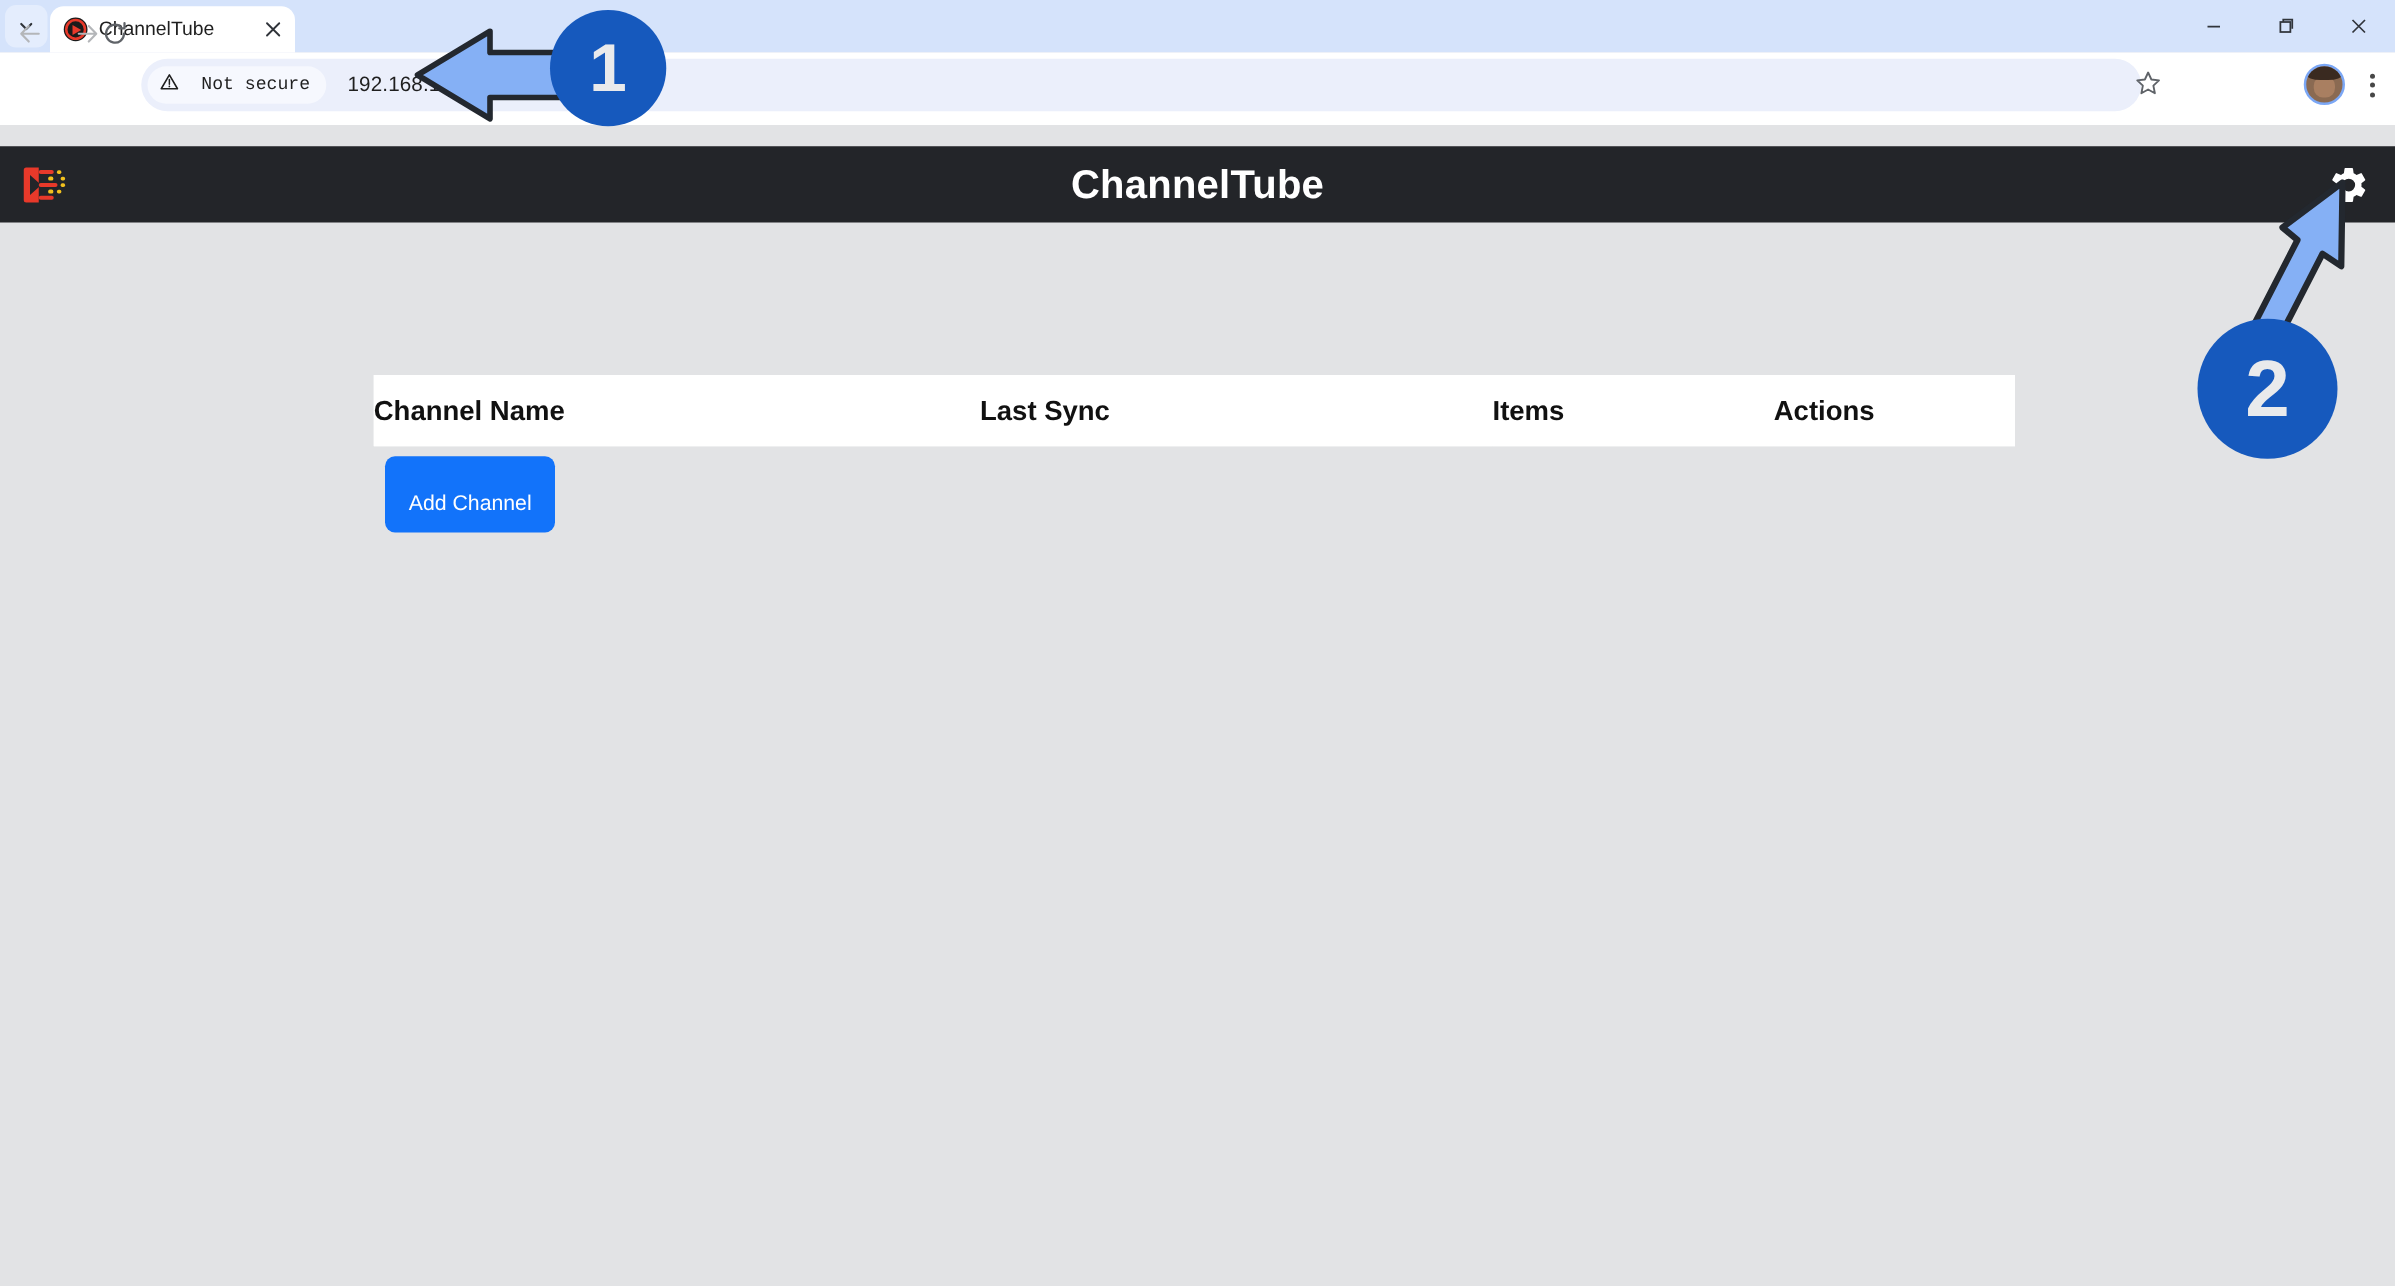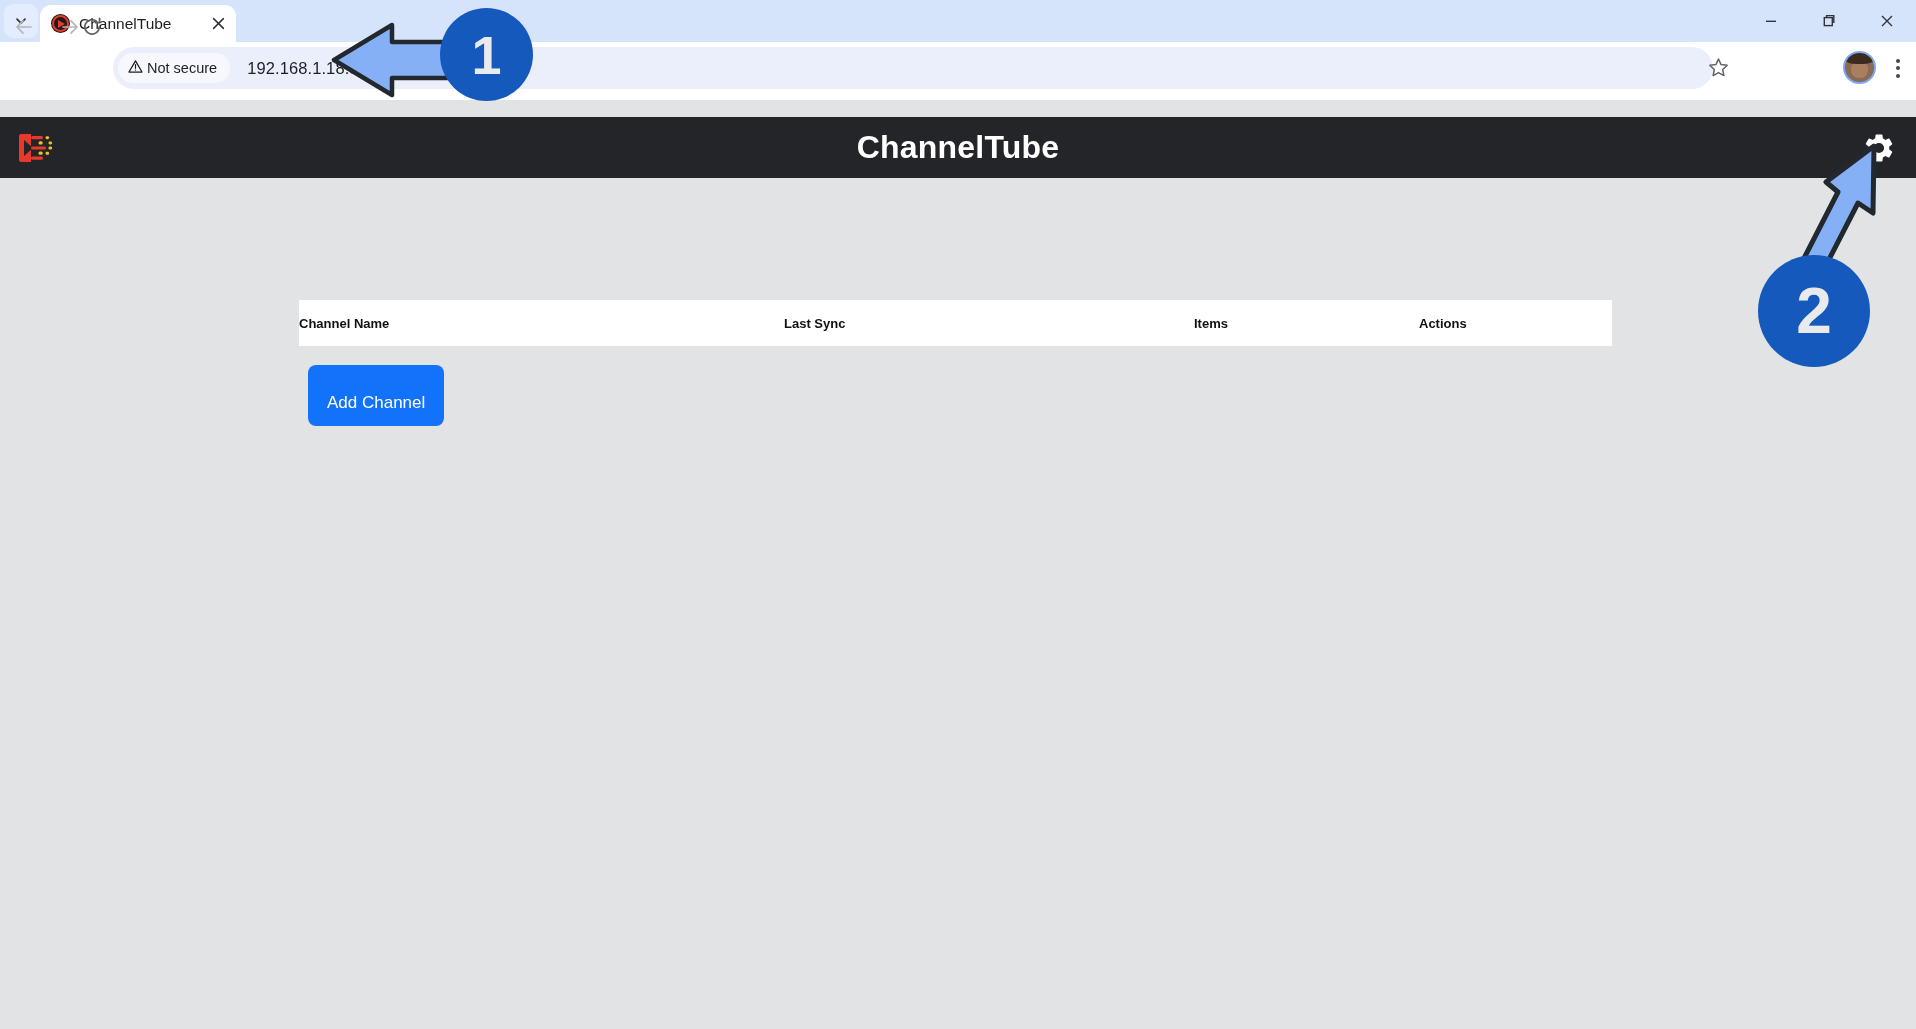--- a/index.html
+++ b/index.html
@@ -129,22 +129,23 @@
   }
 
   .secure-chip {
     height: 30px;
     margin-left: 5px;
     padding: 0 13px 0 10px;
     background: #f6f8fe;
     border-radius: 16px;
     display: flex;
     align-items: center;
-    gap: 4px;
+    gap: 18px;
     flex: none;
+    font-family: Liberation Mono, monospace;
   }
   .secure-chip-text {
     font-size: 14.5px;
     color: #1f1f1f;
     white-space: nowrap;
   }
 
   .url-text {
     font-size: 16.5px;
     color: #1f1f1f;
@@ -243,21 +244,21 @@
     left: 299px; top: 200px;
     width: 1313px;
   }
   table.channels {
     width: 100%;
     border-collapse: collapse;
     background: #ffffff;
   }
   table.channels th {
     text-align: left;
-    font-size: 13px;
+    font-size: 22px;
     font-weight: bold;
     color: #111111;
     padding: 16px 0 15px 0;
     background: #ffffff;
   }
   th.c-name    { width: 485px; padding-left: 10px; }
   th.c-sync    { width: 410px; }
   th.c-items   { width: 225px; }
   th.c-actions { width: 193px; margin-top: 18px; }
 

